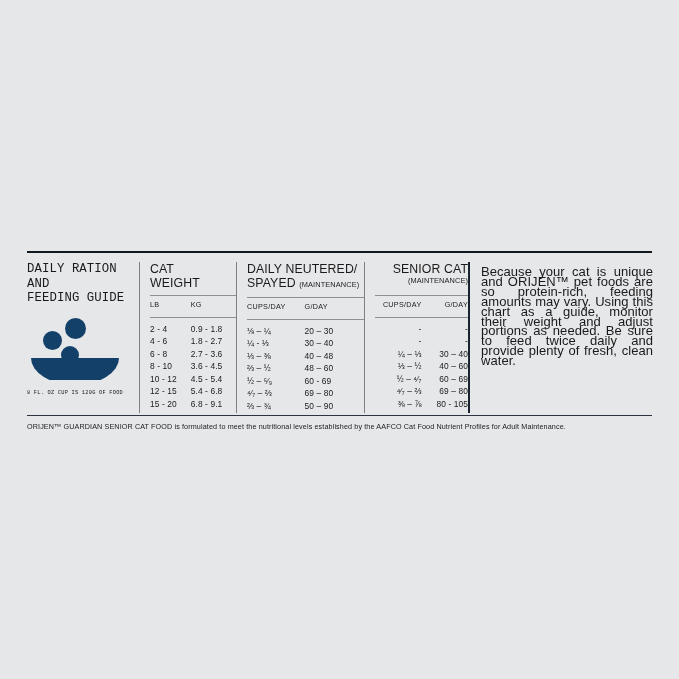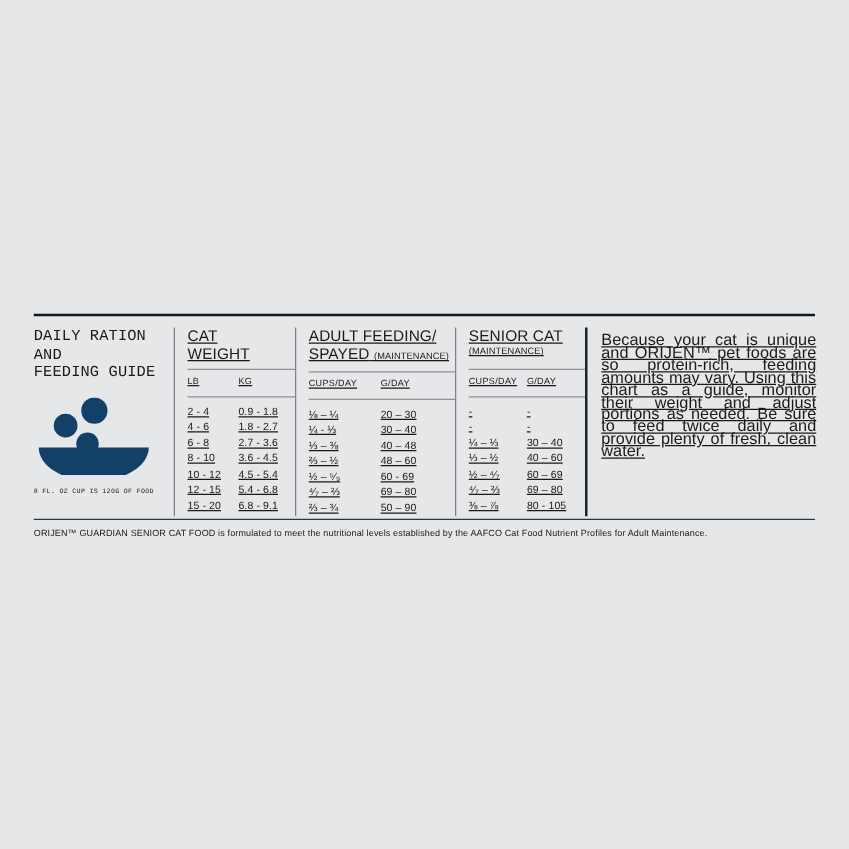--- a/index.html
+++ b/index.html
@@ -74,25 +74,24 @@
     flex: 0 0 2px;
     background: #1a2430;
   }
 
   
   .col {
     box-sizing: border-box;
     padding-left: 10px;
     display: flex;
     flex-direction: column;
-    text-decoration: underline;
   }
   .col-weight { width: 96px;  flex: 0 0 96px; }
   .col-adult  { width: 127px; flex: 0 0 127px; }
-  .col-senior { width: 103px; flex: 0 0 103px; }
+  .col-senior { width: 103px; flex: 0 0 103px; text-align: right; }
   .col-note   { flex: 1 1 auto; padding-left: 11px; }
 
   .col-head {
     font-size: 12.3px;
     line-height: 14.4px;
     letter-spacing: .1px;
     white-space: pre-line;
     min-height: 29px;
   }
   .col-head .sub {
@@ -227,21 +226,21 @@
         <div class="row">
             <span class="c1">15 - 20</span>
             <span class="c2">6.8 - 9.1</span>
           </div>
       </div>
     </div>
 
     <div class="vdiv"></div>
 
     <div class="col col-adult">
-      <div class="col-head"><span>ADULT FEEDING/</span><br><span>SPAYED</span> <span class="sub">(MAINTENANCE)</span></div>
+      <div class="col-head"><span>DAILY NEUTERED/</span><br><span>SPAYED</span> <span class="sub">(MAINTENANCE)</span></div>
       <div class="hr"></div>
       <div class="subhead">
         <span class="c1">CUPS/DAY</span>
         <span class="c2">G/DAY</span>
       </div>
       <div class="hr"></div>
       <div class="rows">
         <div class="row">
             <span class="c1">⅛ – ¼</span>
             <span class="c2">20 – 30</span>

